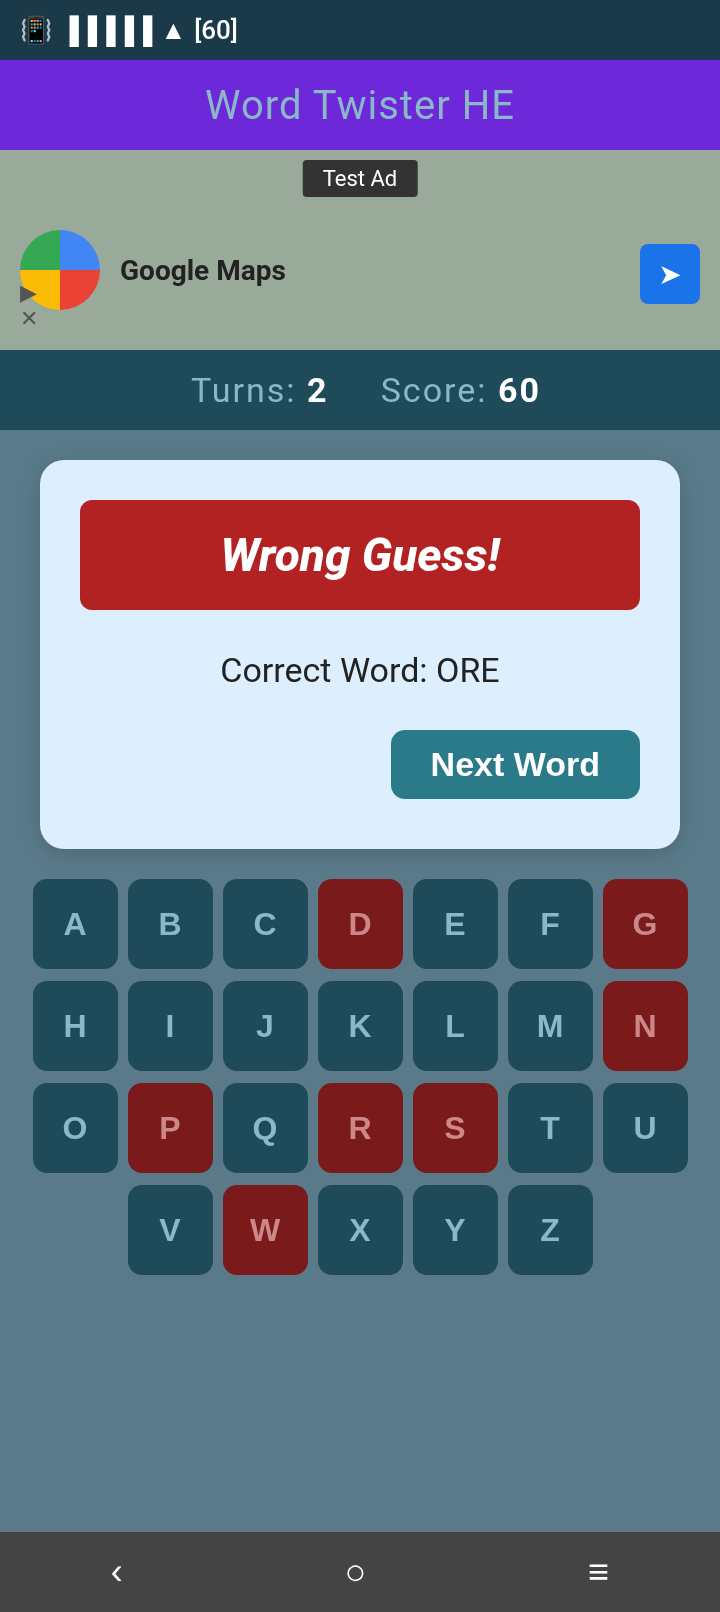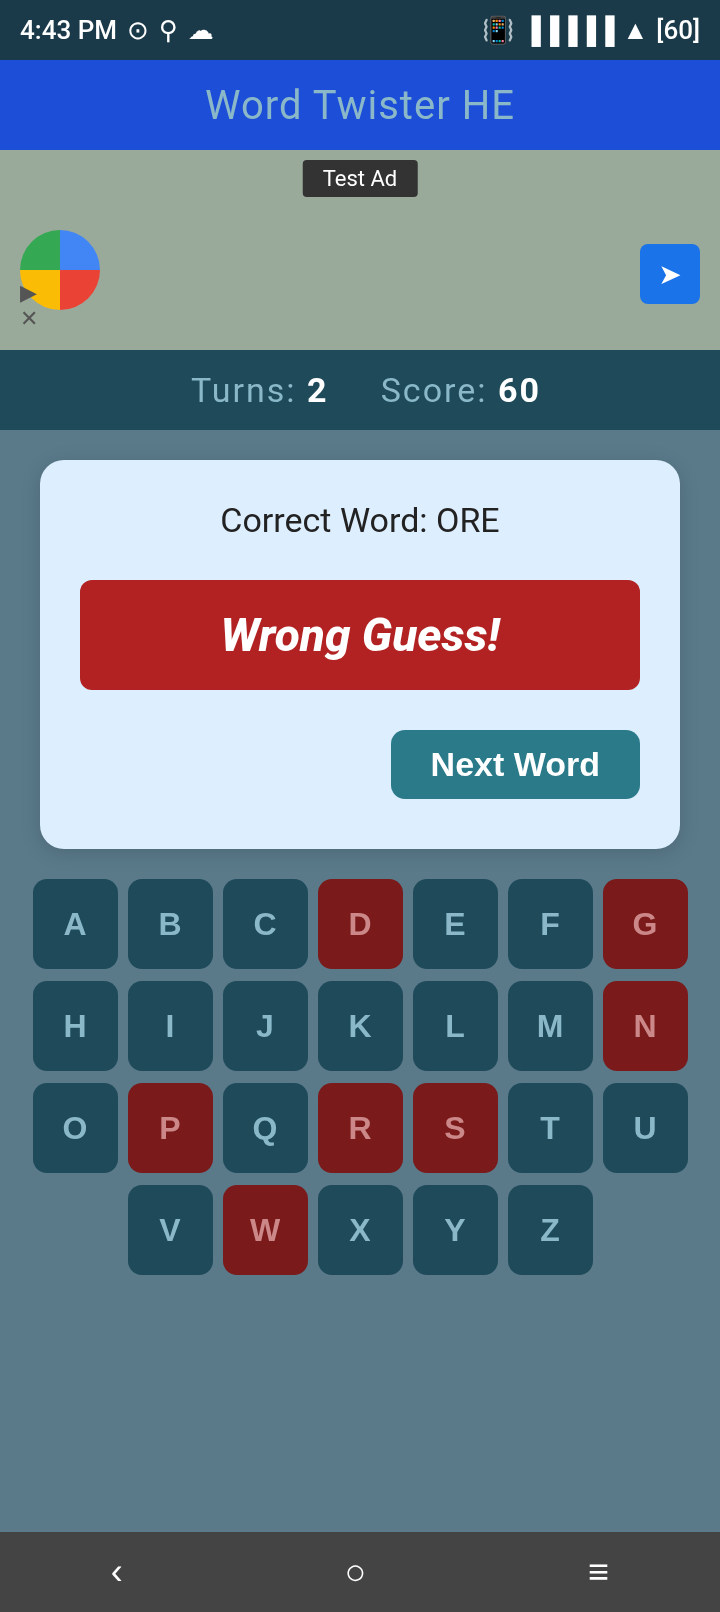--- a/index.html
+++ b/index.html
@@ -37,21 +37,21 @@
     .status-right {
       display: flex;
       align-items: center;
       gap: 8px;
     }
 
     
     #title-bar {
       width: 100%;
       height: 90px;
-      background-color: #1d4ed8;
+      background-color: #6d28d9;
       display: flex;
       align-items: center;
       justify-content: center;
       text-align: right;
     }
 
     #app-title {
       color: #8ab8c8;
       font-size: 40px;
       font-weight: 400;
@@ -264,65 +264,60 @@
       cursor: pointer;
       display: flex;
       align-items: center;
       justify-content: center;
     }
   </style>
 </head>
 <body>
 
 <div id="status-bar">
-  <div class="status-left">
-    <span>4:43 PM</span>
-    <span>⊙</span>
-    <span>⚲</span>
-    <span>☁</span>
-  </div>
   <div class="status-right">
     <span>📳</span>
     <span>▐▐▐▐▐</span>
     <span>▲</span>
     <span>[<span>60</span>]</span>
   </div>
 </div>
 
 <div id="title-bar">
   <span id="app-title">Word Twister HE</span>
 </div>
 
 <div id="ad-banner">
   <div id="test-ad-label">Test Ad</div>
   <div class="ad-icon"></div>
   <div class="ad-text">
+    <div class="ad-title">Google Maps</div>
   </div>
   <div class="ad-nav-icon">➤</div>
   <div class="ad-controls">
     <span>▶</span>
     <span>✕</span>
   </div>
 </div>
 
 <div id="score-bar">
   <span id="score-text">
     <span>Turns:</span>
     <strong>2</strong>
     &nbsp;&nbsp;&nbsp;
     <span>Score:</span>
     <strong>60</strong>
   </span>
 </div>
 
 <div id="result-card">
-  <div id="correct-word-text">Correct Word: ORE</div>
   <div id="wrong-guess-banner">
     <span id="wrong-guess-text">Wrong Guess!</span>
   </div>
+  <div id="correct-word-text">Correct Word: ORE</div>
   <div class="clearfix">
     <button id="next-word-btn">Next Word</button>
   </div>
 </div>
 
 <div id="keyboard">
     <div class="keyboard-row">
       <button class="key">A</button>
       <button class="key">B</button>
       <button class="key">C</button>

